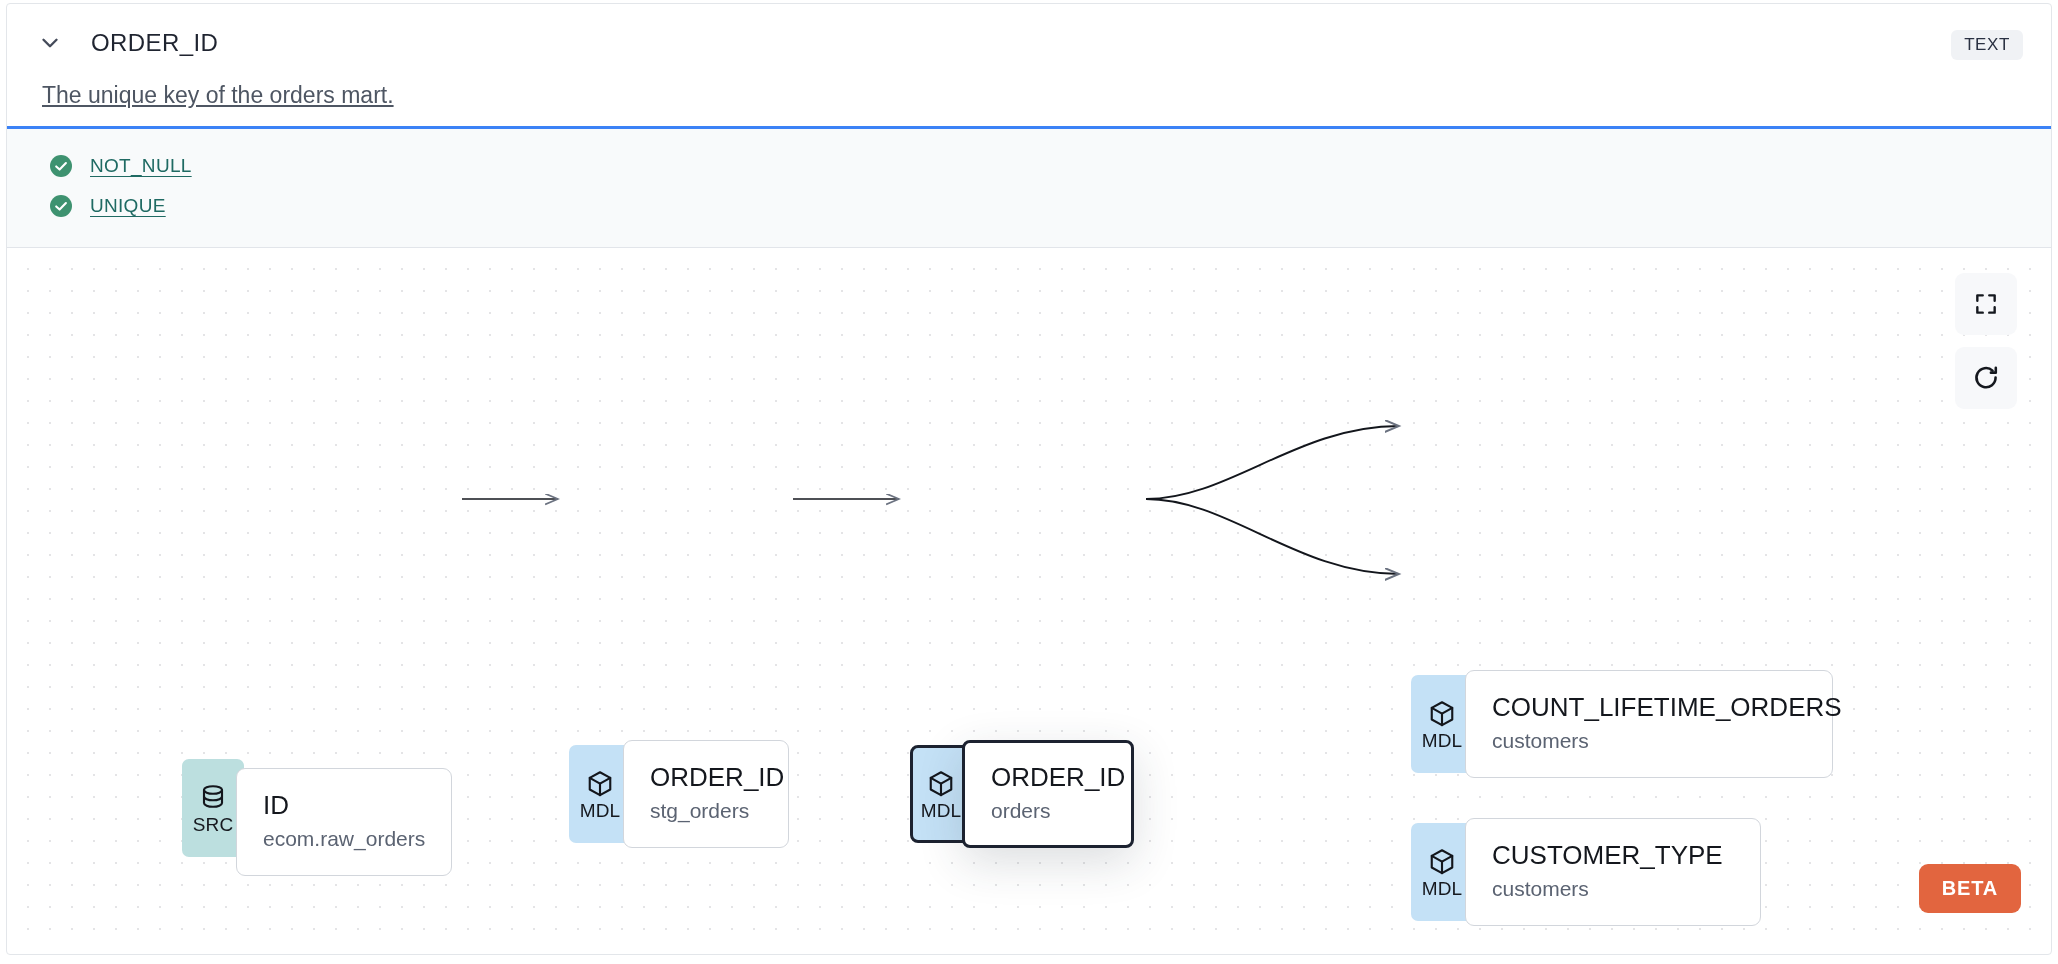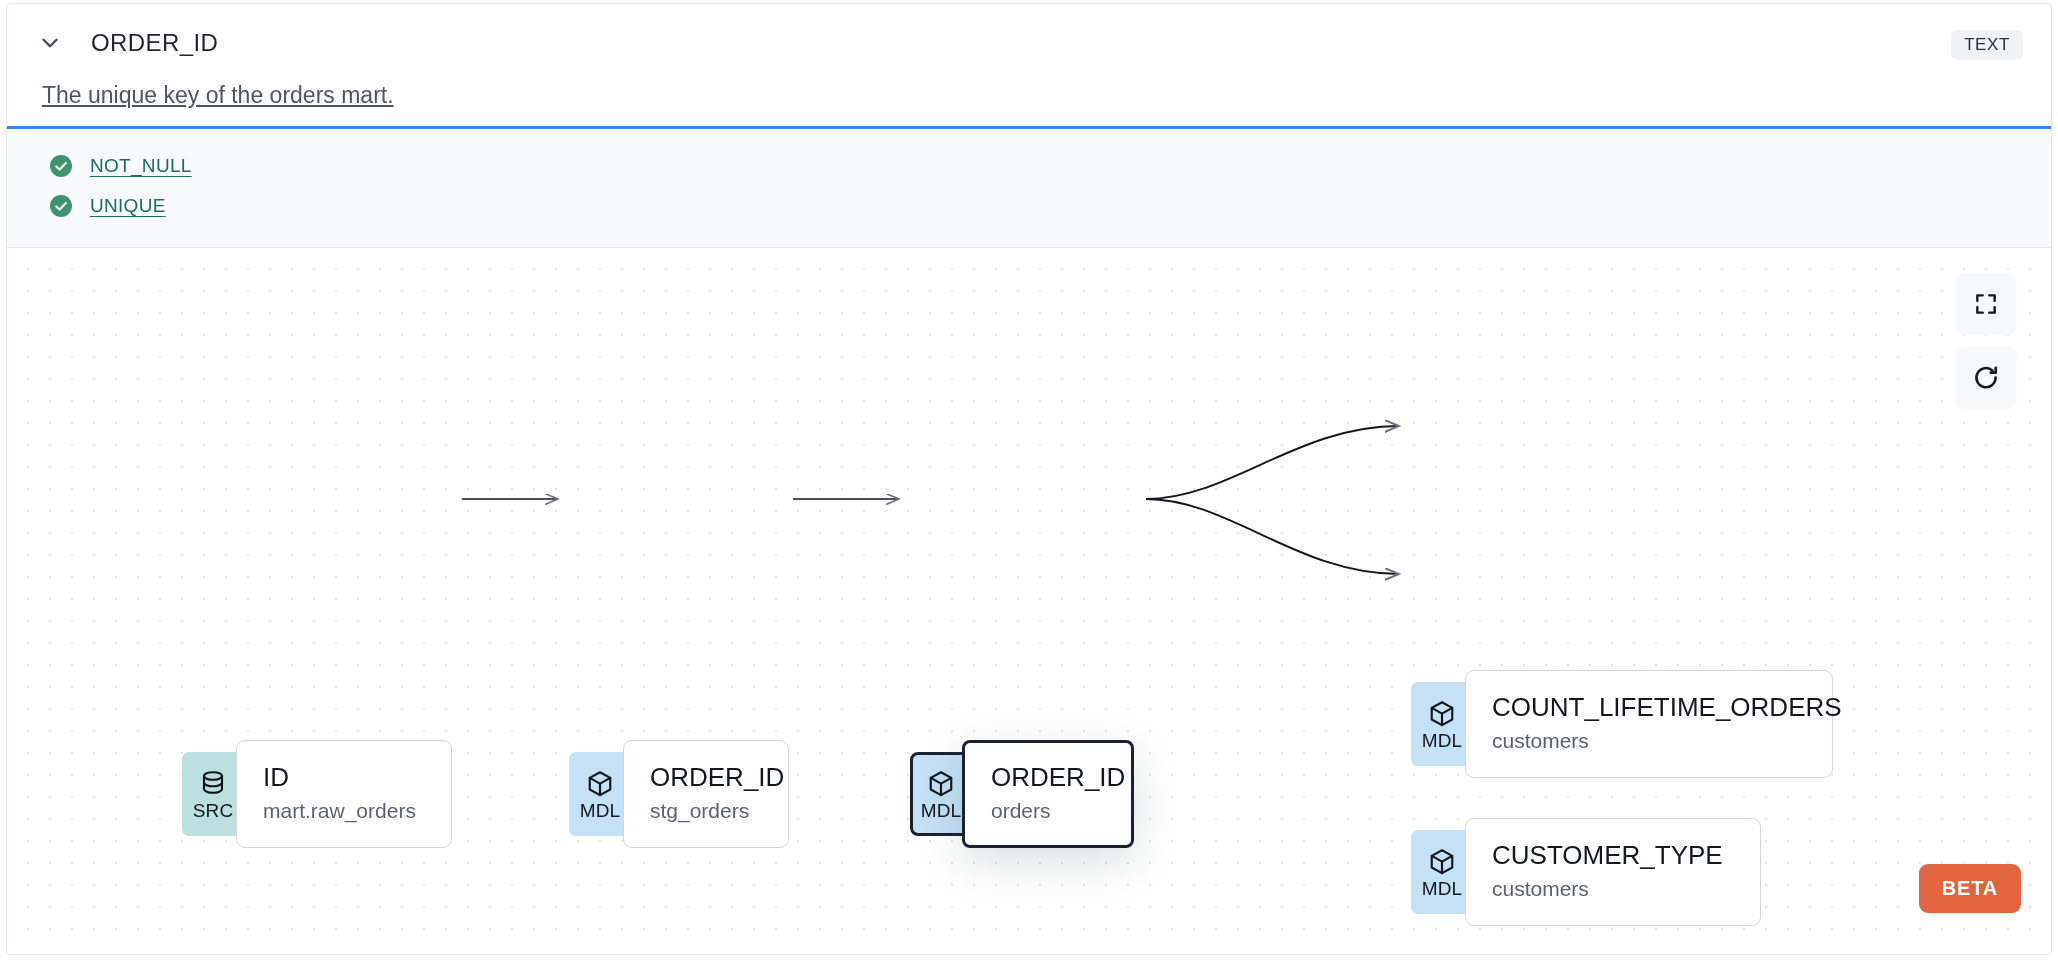--- a/index.html
+++ b/index.html
@@ -141,21 +141,21 @@
     width: 62px;
     border-radius: 7px;
     display: flex;
     flex-direction: column;
     align-items: center;
     justify-content: center;
     gap: 2px;
     padding: 9px 0 8px 0;
     margin-right: -8px;
     align-self: center;
-    height: 84px;
+    height: 98px;
     position: relative;
     z-index: 1;
   }
   .node-badge.src { background: #bcdfdf; }
   .node-badge.mdl { background: #c4e1f6; }
 
   .node-badge svg { display: block; }
 
   .badge-label {
     font-size: 19px;
@@ -305,23 +305,23 @@
 
     <div class="node" style="left:175px; top:492px;">
       <div class="node-badge src">
         <svg width="30" height="30" viewBox="0 0 24 24" fill="none" stroke="#13161c" stroke-width="1.7" stroke-linecap="round" stroke-linejoin="round">
           <ellipse cx="12" cy="5.6" rx="7.2" ry="3"></ellipse>
           <path d="M4.8 5.6 v5.2 c0 1.65 3.22 3 7.2 3 s7.2 -1.35 7.2 -3 V5.6"></path>
           <path d="M4.8 10.8 v5.2 c0 1.65 3.22 3 7.2 3 s7.2 -1.35 7.2 -3 v-5.2"></path>
         </svg>
         <span class="badge-label">SRC</span>
       </div>
-      <div class="node-card" style="width:216px;">
+      <div class="node-card" style="width:216px;margin-top:28px;">
         <div class="node-name">ID</div>
-        <div class="node-sub">mart.raw_orders</div>
+        <div class="node-sub">ecom.raw_orders</div>
       </div>
     </div>
 
     <div class="node" style="left:562px; top:492px;">
       <div class="node-badge mdl">
         <svg width="30" height="30" viewBox="0 0 24 24" fill="none" stroke="#13161c" stroke-width="1.7" stroke-linecap="round" stroke-linejoin="round">
           <path d="M12 2.6 L20.2 7.1 v9.3 L12 20.9 L3.8 16.4 V7.1 Z"></path>
           <path d="M3.8 7.1 L12 11.7 L20.2 7.1"></path>
           <path d="M12 11.7 V20.9"></path>
         </svg>

